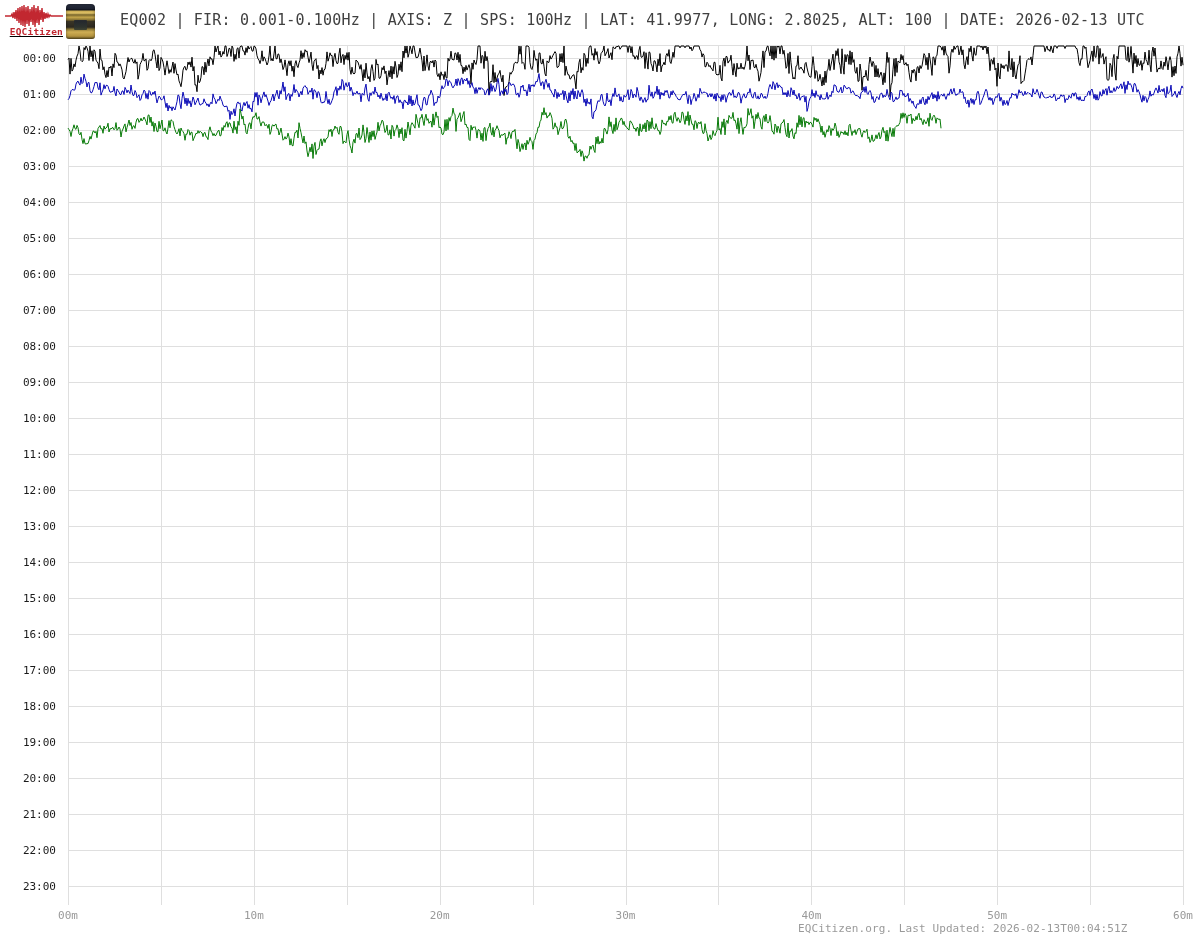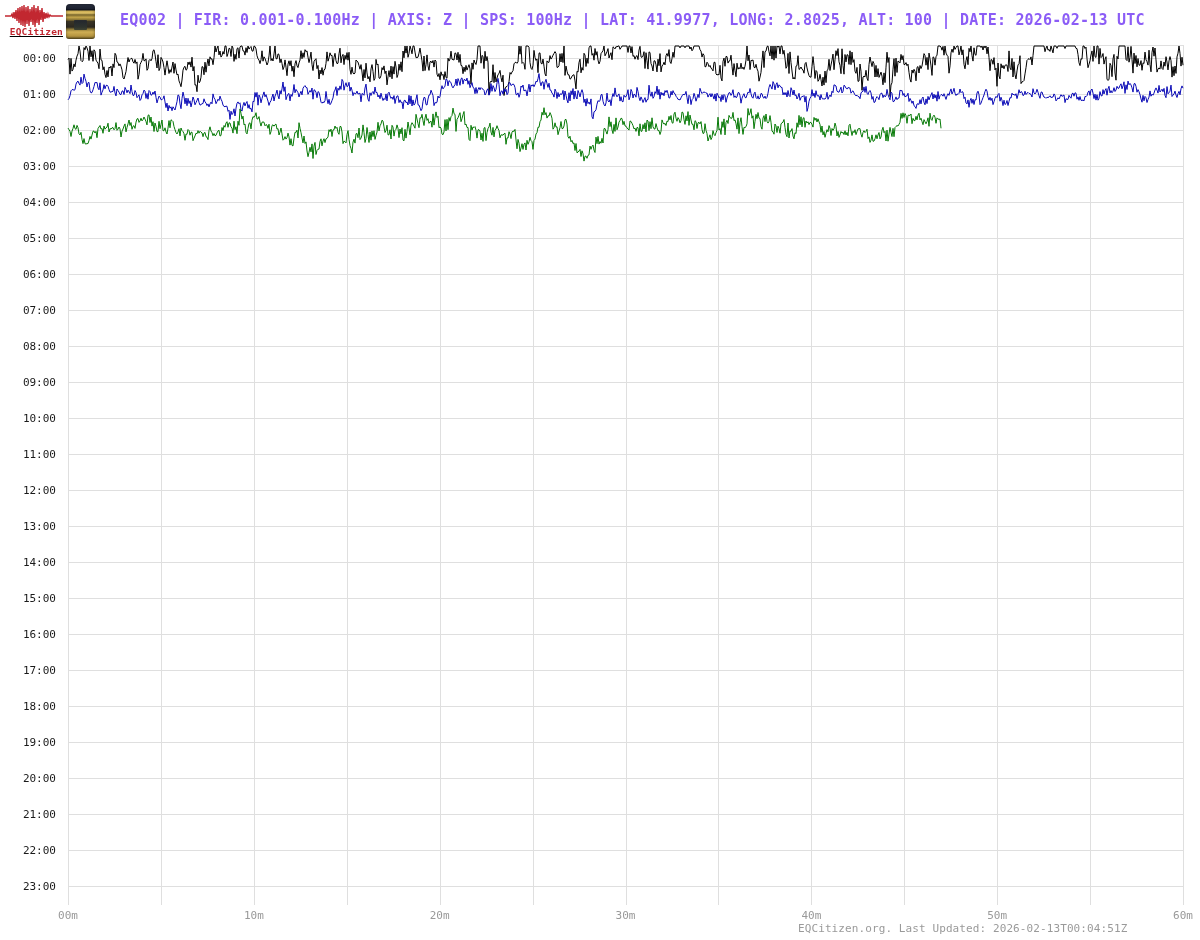--- a/index.html
+++ b/index.html
@@ -27,22 +27,22 @@
       #3a3526 50%, #2c2820 66%,
       #8d7836 72%, #cfae54 80%, #b3933f 92%, #5d4d20 100%);
     box-shadow:inset 0 0 3px rgba(0,0,0,.45);
   }
   .sensor::after{
     content:"";position:absolute;left:8px;top:16px;width:13px;height:10px;
     background:linear-gradient(180deg,#20242e,#343b30);border-radius:1px;opacity:.9;
   }
   .title{
     position:absolute;left:120px;top:11px;
-    font-size:15px;font-weight:bold;letter-spacing:.2px;
-    color:#8b5cf6;white-space:nowrap;
+    font-size:15px;font-weight:normal;letter-spacing:.2px;
+    color:#404040;white-space:nowrap;
   }
   .chart-wrap{position:absolute;left:0;top:0;width:976px;height:940px;}
   .footer{
     position:absolute;left:798px;top:922px;
     font-size:11px;color:#9a9a9a;letter-spacing:.1px;white-space:nowrap;
   }
 </style>
 </head>
 <body>
 

